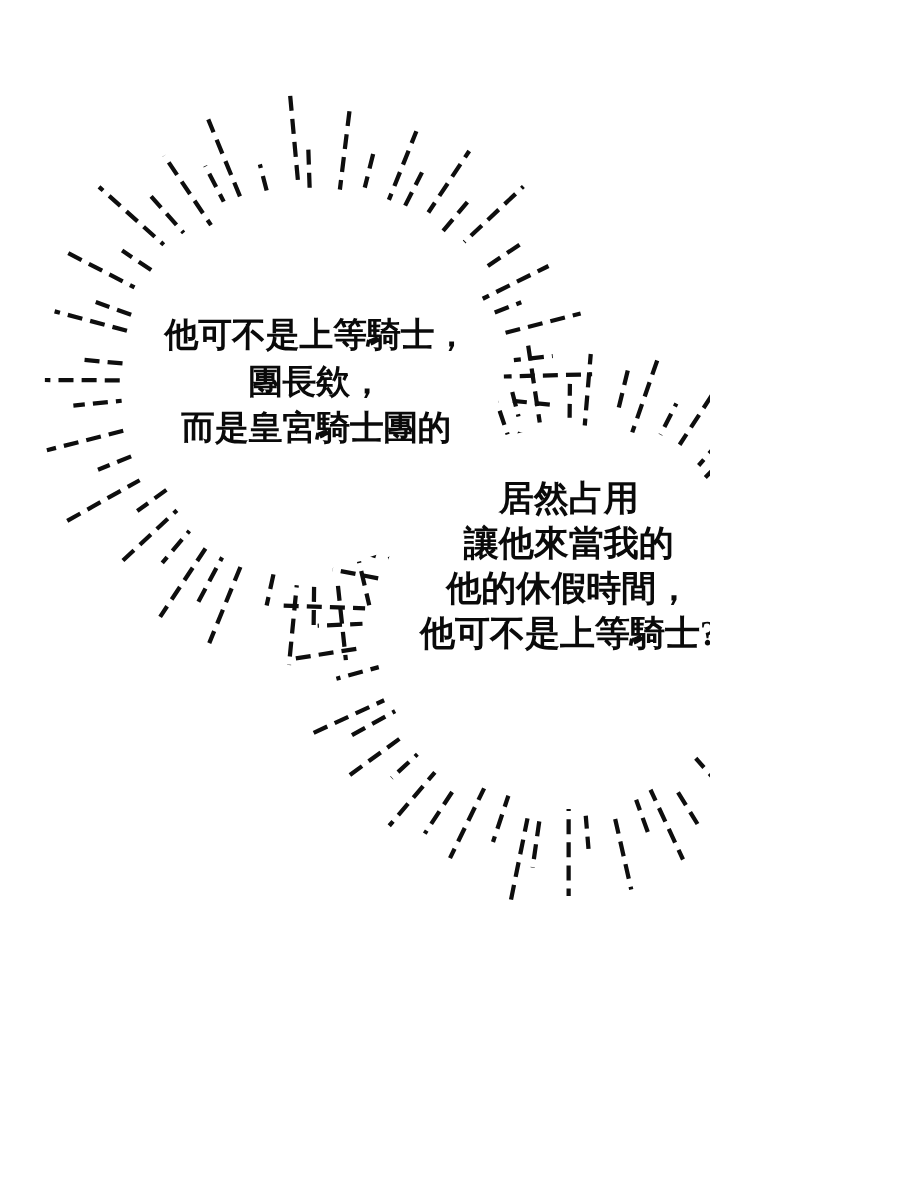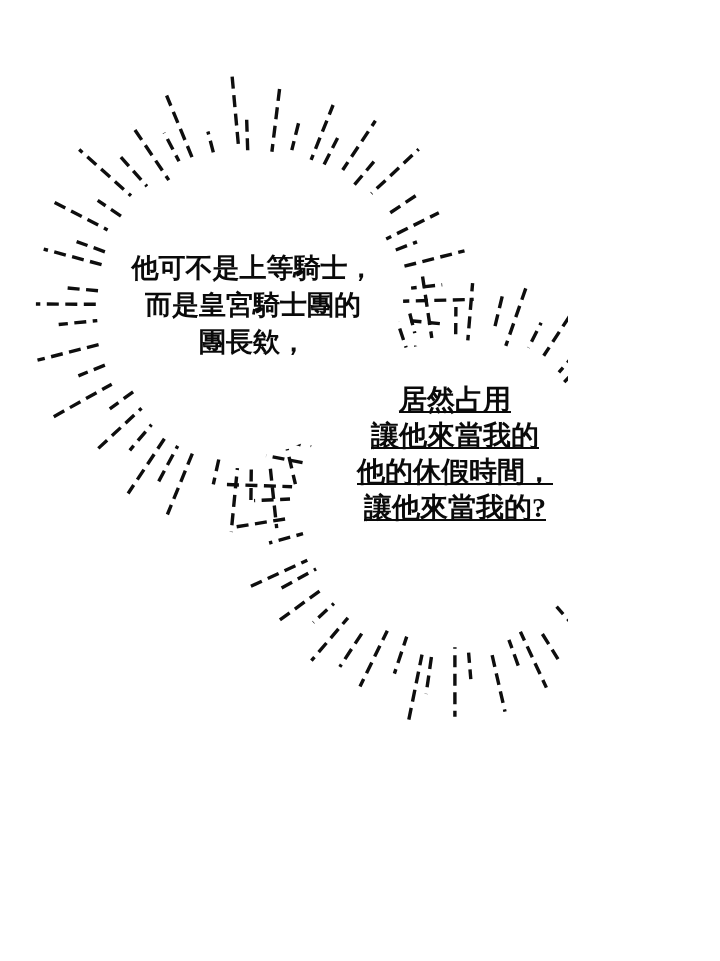--- a/index.html
+++ b/index.html
@@ -39,21 +39,20 @@
     width: 340px;
     font-size: 27px;
     line-height: 37px;
   }
   #bubble-2 {
     left: 285px;
     top: 382px;
     width: 340px;
     font-size: 28px;
     line-height: 36px;
-    text-decoration: underline;
   }
 </style>
 </head>
 <body>
 
 <div class="page">
 
   <svg id="burst-svg" viewBox="0 0 720 961" xmlns="http://www.w3.org/2000/svg">
       <g>
         <line x1="247.9" y1="156.1" x2="246.5" y2="114.5" stroke="#0e0e0e" stroke-width="3.4" stroke-dasharray="12 6.5" stroke-dashoffset="12.6"></line>
@@ -164,24 +163,24 @@
         <line x1="406.1" y1="347.5" x2="386.2" y2="288.7" stroke="#0e0e0e" stroke-width="3.4" stroke-dasharray="12 6.5" stroke-dashoffset="10.5"></line>
         <line x1="414.8" y1="333.2" x2="408.3" y2="307.6" stroke="#0e0e0e" stroke-width="3.4" stroke-dasharray="12 6.5" stroke-dashoffset="10.2"></line>
         <line x1="431.8" y1="338.0" x2="422.1" y2="273.5" stroke="#0e0e0e" stroke-width="3.4" stroke-dasharray="12 6.5" stroke-dashoffset="5.3"></line>
       </g>
       <circle cx="253" cy="305" r="147" fill="#ffffff"></circle>
       <circle cx="455" cy="492" r="151" fill="#ffffff"></circle>
     </svg>
 
   <div class="bubble-text" id="bubble-1">
     <span class="line">他可不是上等騎士，</span>
+    <span class="line">團長欸，</span>
     <span class="line">而是皇宮騎士團的</span>
-    <span class="line">團長欸，</span>
   </div>
 
   <div class="bubble-text" id="bubble-2">
     <span class="line">居然占用</span>
     <span class="line">讓他來當我的</span>
     <span class="line">他的休假時間，</span>
-    <span class="line">讓他來當我的?</span>
+    <span class="line">他可不是上等騎士?</span>
   </div>
 
 </div>
 
 </body></html>

